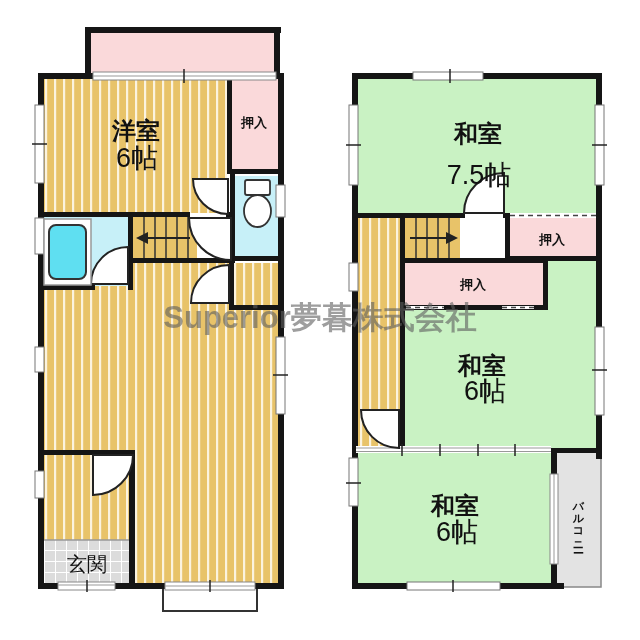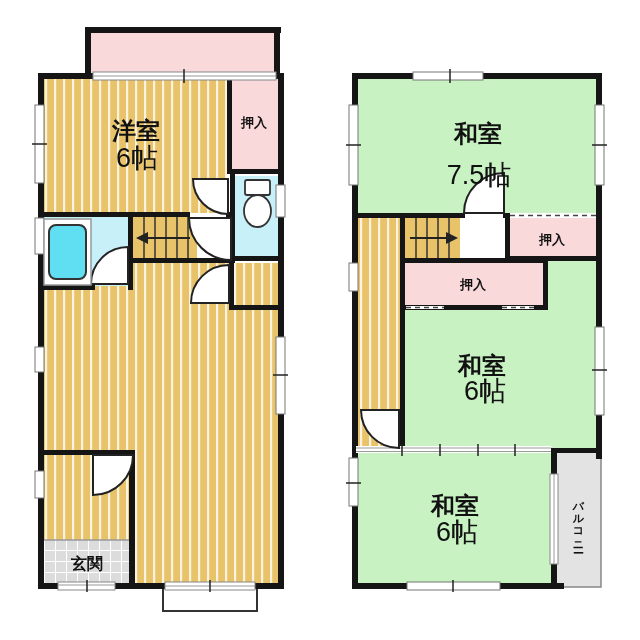--- a/index.html
+++ b/index.html
@@ -5,21 +5,21 @@
   html,body{margin:0;padding:0;background:#fff;}
   .canvas{position:relative;width:640px;height:640px;background:#ffffff;overflow:hidden;
           font-family:"Liberation Sans","DejaVu Sans",sans-serif;}
   .canvas svg{position:absolute;left:0;top:0;}
   .label{position:absolute;transform:translate(-50%,-50%);color:#111;white-space:nowrap;
          line-height:1;z-index:5;text-align:right;}
   .room-name{font-size:24px;font-weight:600;}
   .room-size{font-size:27px;font-weight:400;}
   .closet-label{font-size:13px;font-weight:600;}
   .ldk-label{font-size:36px;font-weight:600;letter-spacing:2px;}
-  .genkan-label{font-size:16px;font-weight:700;}
+  .genkan-label{font-size:20px;font-weight:400;}
   .balcony-label{font-size:11px;font-weight:600;writing-mode:vertical-rl;letter-spacing:1px;}
   .watermark{position:absolute;left:320px;top:318px;transform:translate(-50%,-50%);
              font-size:31px;font-weight:bold;color:#5e5e5e;opacity:0.6;letter-spacing:0px;
              white-space:nowrap;z-index:9;}
 </style>
 </head>
 <body>
 
 <div class="canvas">
 
@@ -219,14 +219,15 @@
 <div class="label room-name" style="left:478px;top:134px;">和室</div>
 <div class="label room-size" style="left:479px;top:175px;">7.5帖</div>
 <div class="label closet-label" style="left:552px;top:239px;">押入</div>
 <div class="label closet-label" style="left:473px;top:284px;">押入</div>
 <div class="label room-name" style="left:482px;top:366px;">和室</div>
 <div class="label room-size" style="left:485px;top:391px;">6帖</div>
 <div class="label room-name" style="left:455px;top:506px;">和室</div>
 <div class="label room-size" style="left:457px;top:532px;">6帖</div>
 <div class="label balcony-label" style="left:578px;top:521px;">バルコニー</div>
 
+<div class="watermark">Superior夢暮株式会社</div>
 
 </div>
 
 </body></html>

